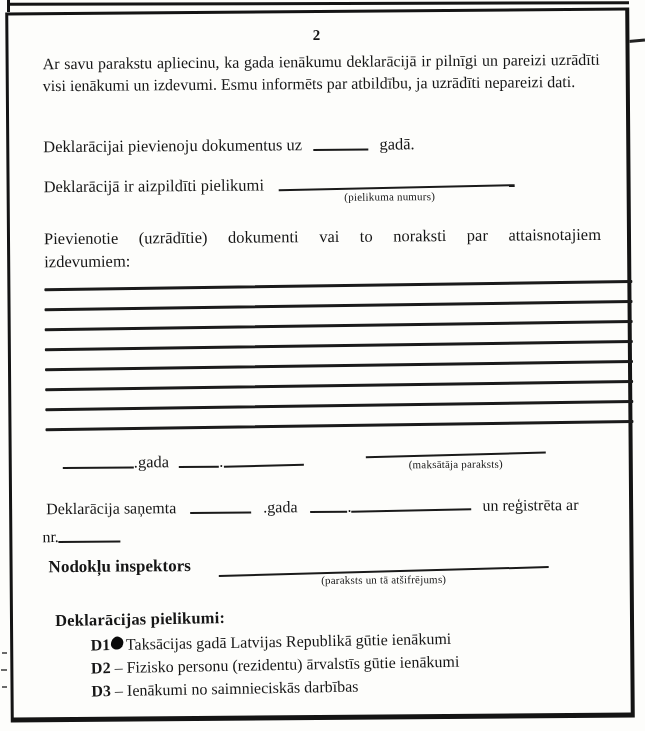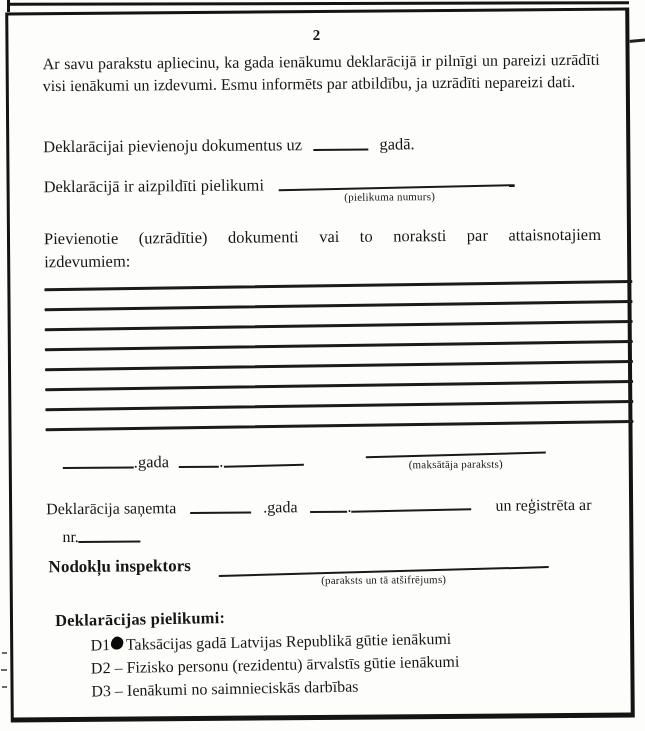--- a/index.html
+++ b/index.html
@@ -24,21 +24,21 @@
   .row{white-space:nowrap;font-size:16.5px;}
   .ul{display:inline-block;border-bottom:2.5px solid #1a1a1a;height:13px;transform:translateY(1px);}
   .caption{font-size:11px;letter-spacing:0.2px;text-align:center;}
   .jline{width:557px;text-align:justify;text-align-last:justify;font-size:16.5px;line-height:23px;}
   .fill-line{position:absolute;left:34px;width:588px;height:3px;background:#1b1b1b;transform:rotate(-0.35deg);transform-origin:left center;border-radius:1px;}
   .sig-line{height:10px;border-bottom:2.5px solid #1a1a1a;transform:rotate(-1.1deg);}
   .bold{font-weight:bold;}
   .annex-block{left:42px;top:596px;transform:rotate(-0.6deg);transform-origin:left top;}
   .annex-heading{font-size:16.5px;font-weight:bold;letter-spacing:0.2px;}
   .annex-item{margin-left:35px;font-size:16px;line-height:23px;white-space:nowrap;}
-  .annex-item .code{font-weight:normal;}
+  .annex-item .code{font-weight:bold;}
   .blob{left:98px;top:622px;width:12px;height:13px;background:#0a0a0a;border-radius:50% 45% 50% 40%;transform:rotate(14deg);}
   .artifact{position:absolute;background:#141414;}
   .speck{position:absolute;width:2px;height:2px;border-radius:50%;background:#bdbdbd;}
 </style>
 </head>
 <body>
 
 <div class="artifact" style="left:8px;top:2px;width:621px;height:3px;transform:rotate(-0.15deg);"></div>
 <div class="artifact" style="left:7px;top:0;width:3px;height:12px;"></div>
 <div class="artifact" style="left:612px;top:40px;width:33px;height:2.5px;background:#222;transform:rotate(-5deg);"></div>
@@ -95,23 +95,23 @@
   <div class="abs" style="left:354px;top:432px;width:180px;">
     <div class="sig-line"></div>
     <div class="caption" style="margin-top:2px;">(maksātāja paraksts)</div>
   </div>
 
   <div class="abs row" style="left:34px;top:484px;font-size:16px;">
     <span>Deklarācija saņemta</span>
     <span class="ul" style="width:61px;margin:0 8px 0 10px;"></span>
     <span>.gada</span>
     <span class="ul" style="width:37px;margin-left:9px;"></span><span>.</span><span class="ul" style="width:120px;transform:translateY(1px) rotate(-0.8deg);transform-origin:left;"></span>
-    <span style="margin-left:20px;">un reģistrēta ar</span>
+    <span style="margin-left:7px;">un reģistrēta ar</span>
   </div>
-  <div class="abs row" style="left:50px;top:512px;font-size:16px;">
+  <div class="abs row" style="left:30px;top:512px;font-size:16px;">
     <span>nr.</span><span class="ul" style="width:62px;"></span>
   </div>
 
   <div class="abs row bold" style="left:36px;top:542px;font-size:17px;">Nodokļu inspektors</div>
   <div class="abs" style="left:206px;top:544px;width:330px;">
     <div class="sig-line" style="height:14px;"></div>
     <div class="caption" style="margin-top:1px;">(paraksts un tā atšifrējums)</div>
   </div>
 
   <div class="abs annex-block">

